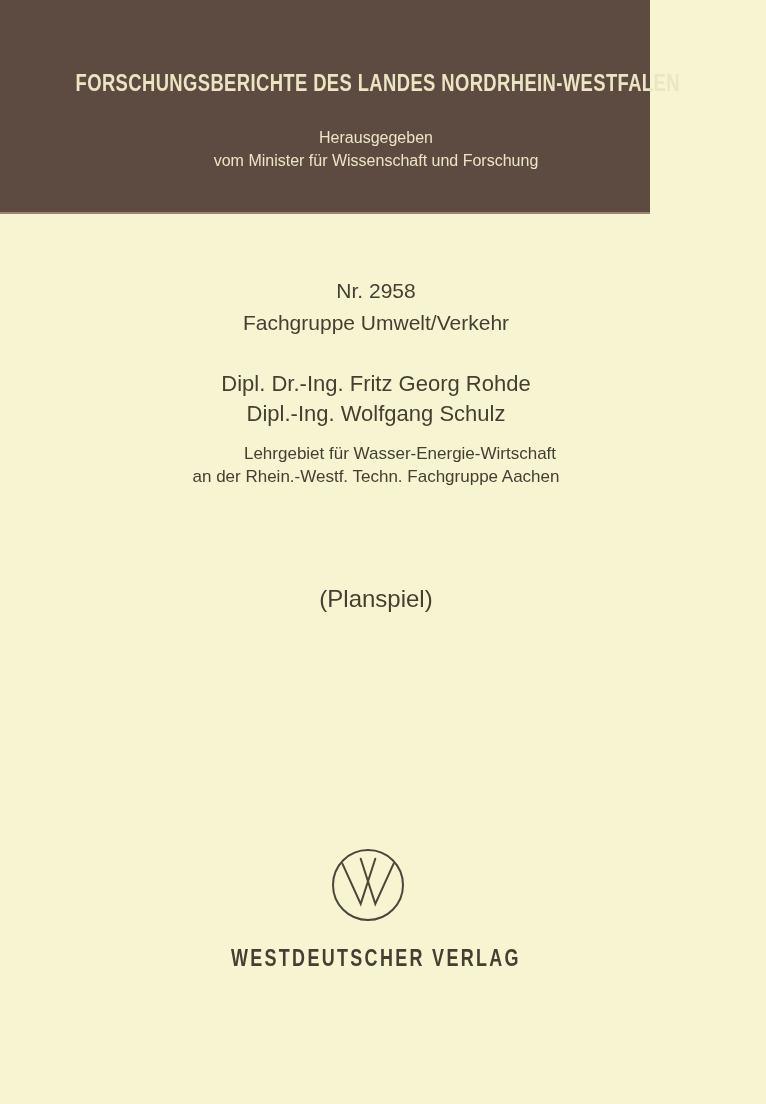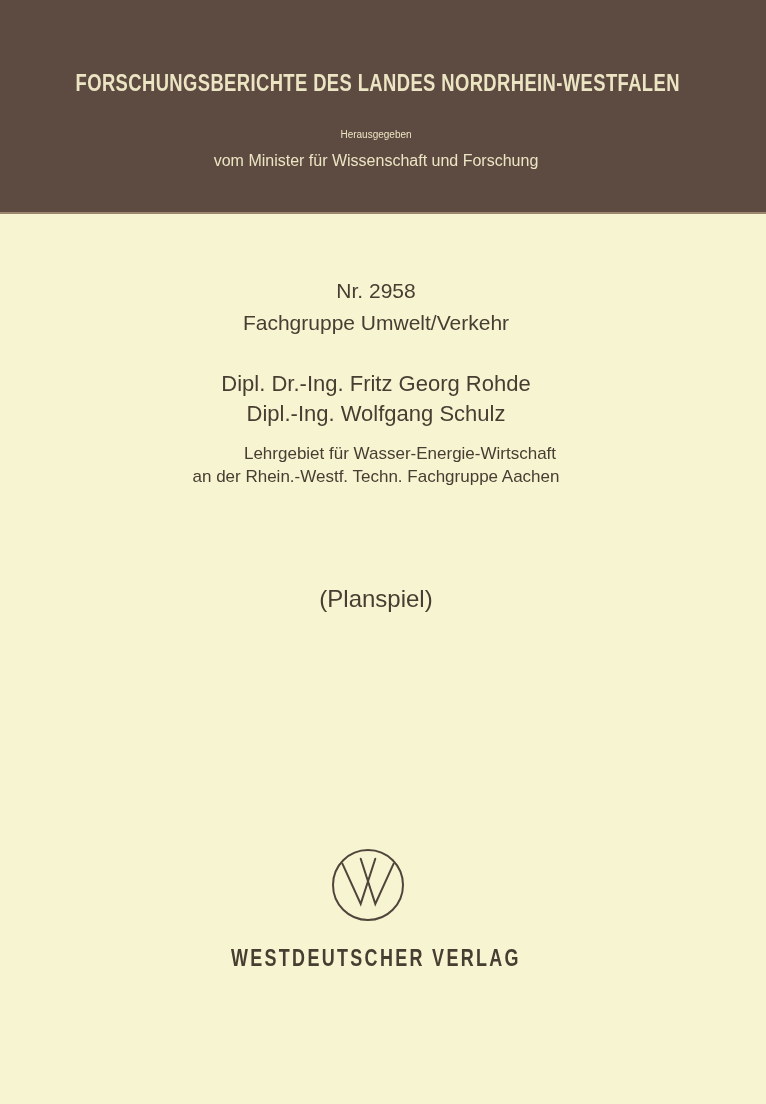--- a/index.html
+++ b/index.html
@@ -17,21 +17,21 @@
   .cover{
     position:relative;
     width:766px;
     height:1104px;
     background:var(--background);
     overflow:hidden;
   }
   .band{
     position:absolute;
     left:0;top:0;
-    width:766px;height:214px;
+    width:650px;height:214px;
     background:var(--band);
     border-bottom:2px solid #9c8670;
     padding-left:8px;
   }
   .line{
     position:absolute;
     left:0;
     width:752px;
     text-align:center;
     white-space:nowrap;
@@ -43,21 +43,21 @@
     color:var(--band-text);
   }
   .series-title .squeeze{
     display:inline-block;
     transform:scaleX(0.80);
     transform-origin:center;
     letter-spacing:0.5px;
   }
   .edited-by{
     top:129px;
-    font-size:10px;
+    font-size:16px;
     color:var(--band-text);
   }
   .editor{
     top:152px;
     font-size:16px;
     color:var(--band-text);
   }
   .report-number{ top:279px; font-size:21px; }
   .group{ top:311px; font-size:21px;text-align:center; }
   .author-1{ top:371px; font-size:22px; }

